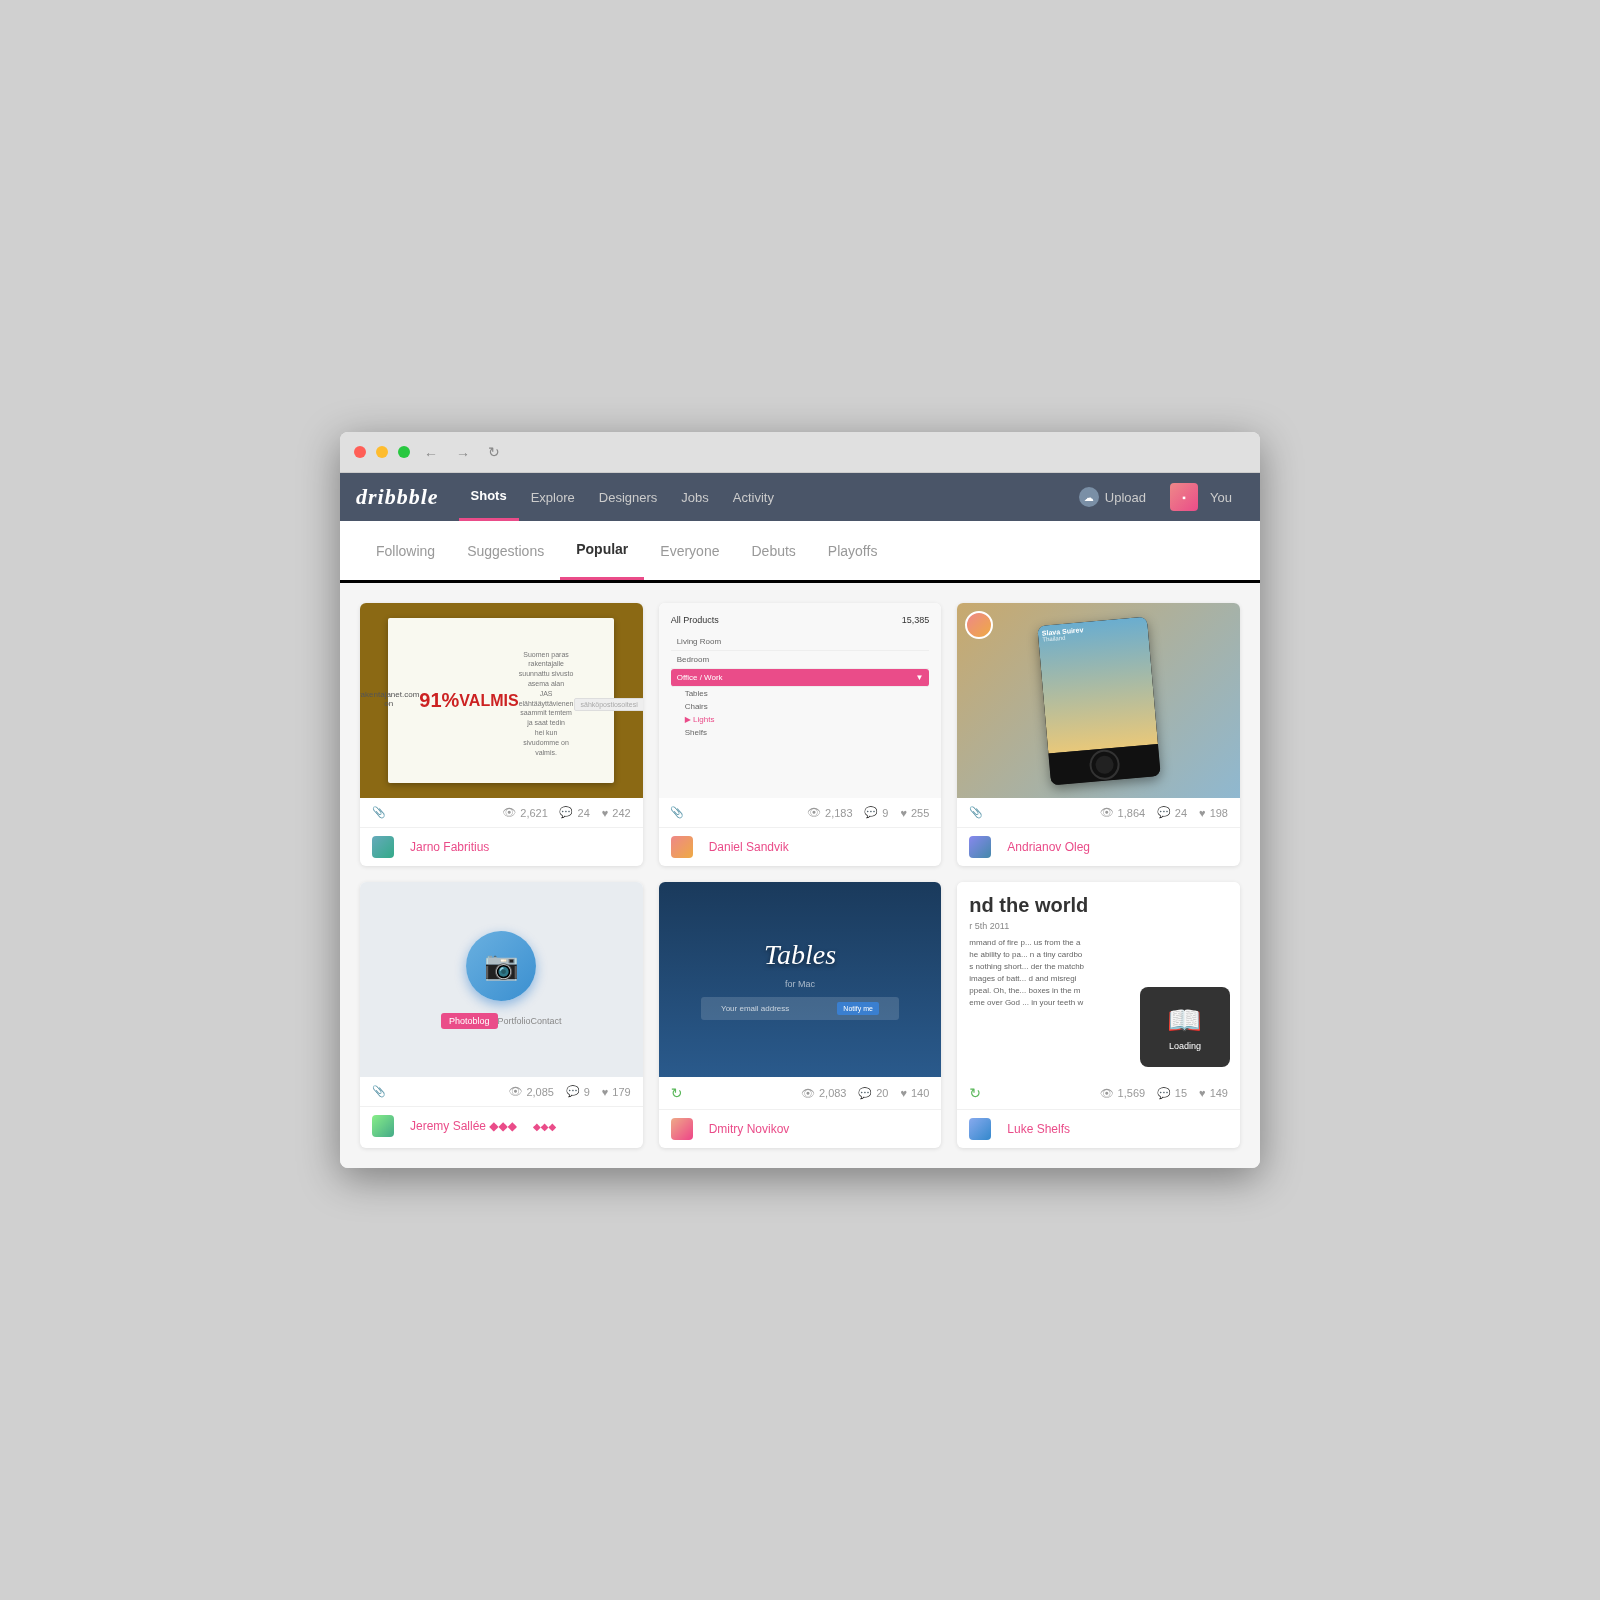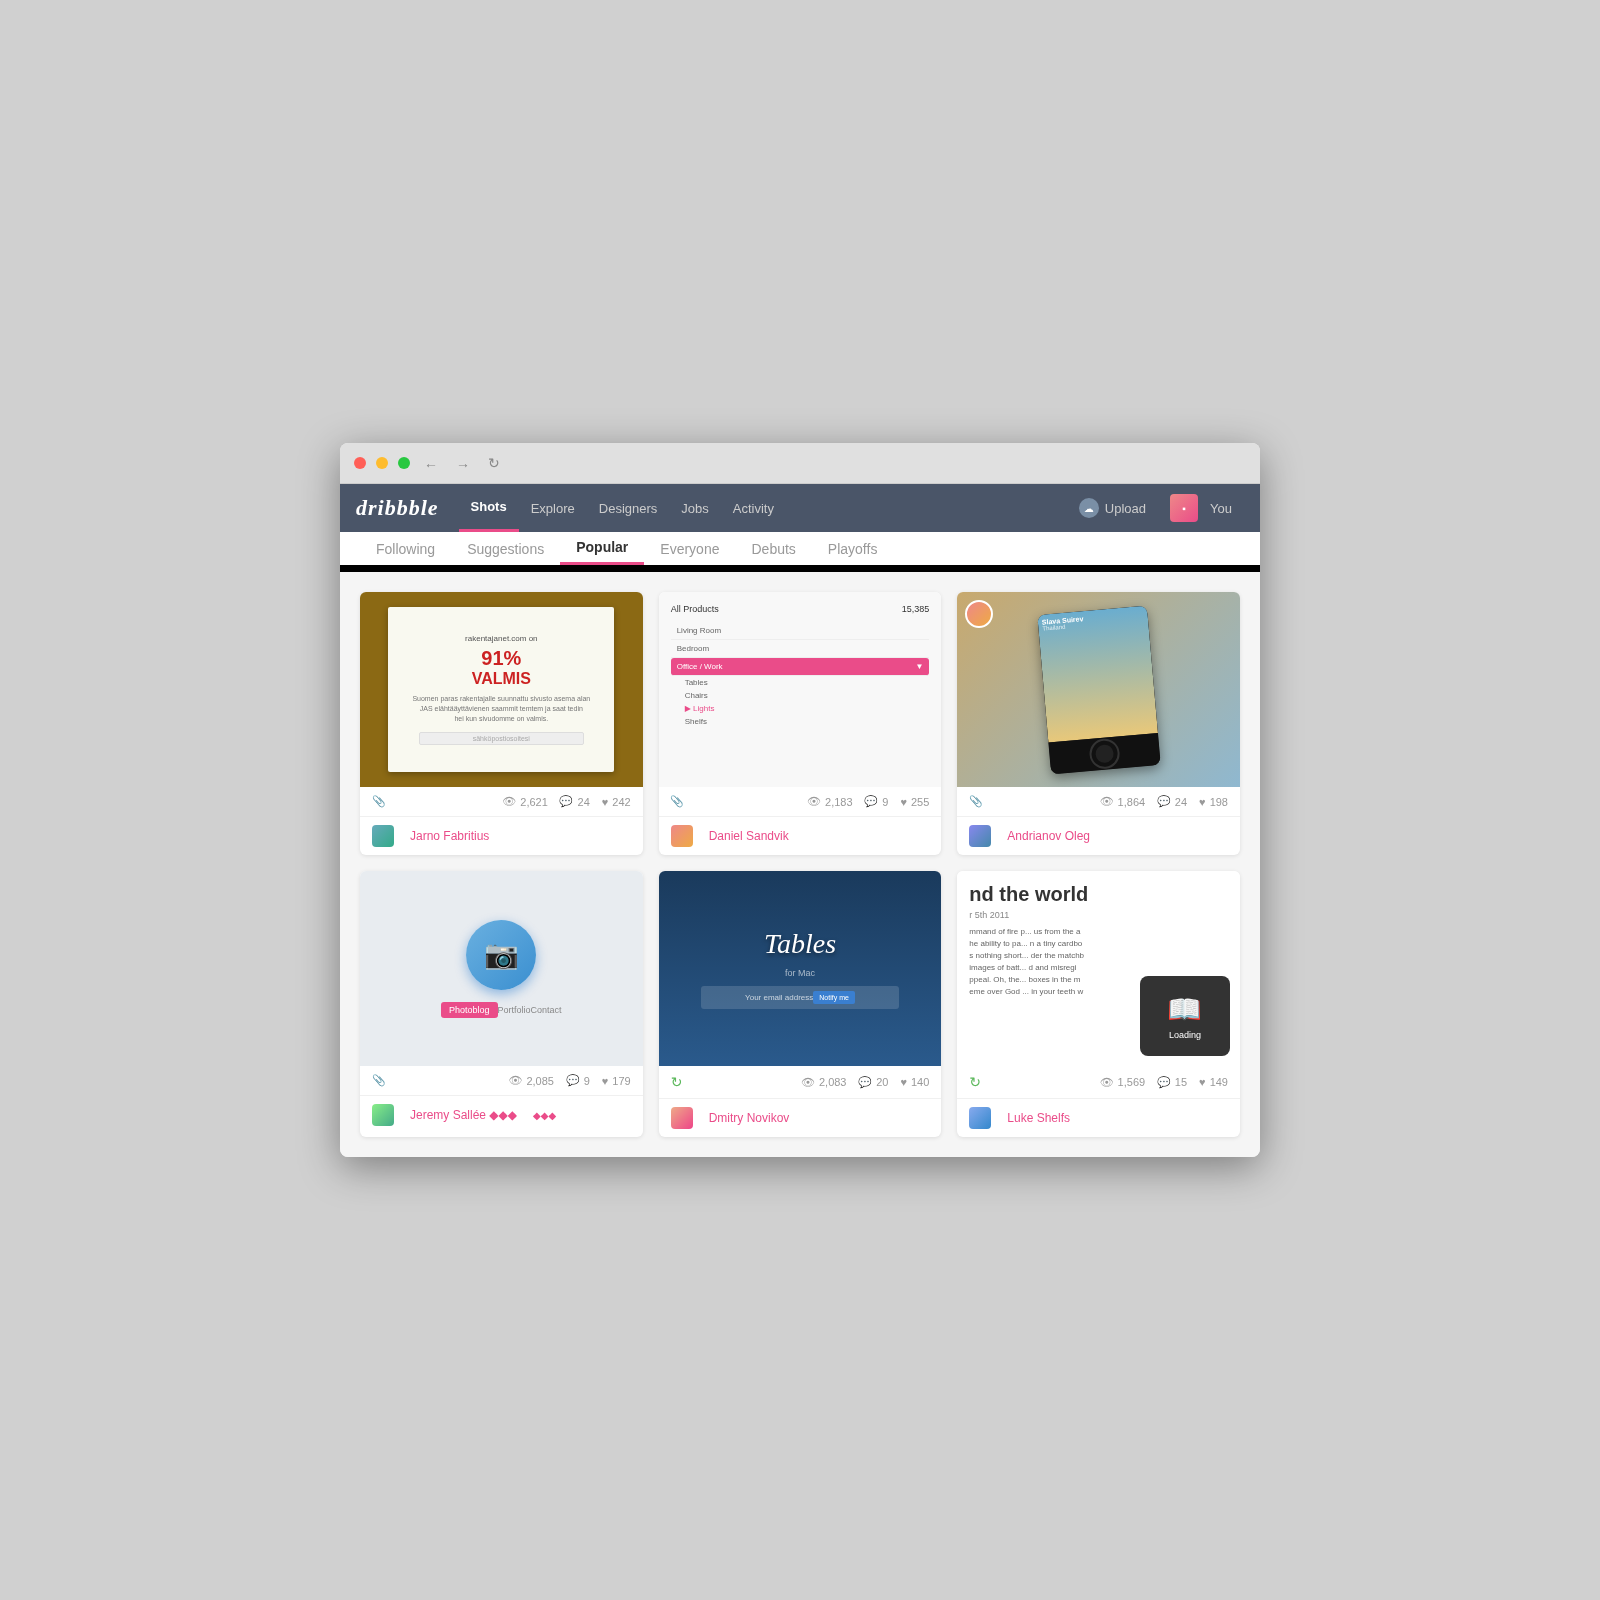--- a/index.html
+++ b/index.html
@@ -97,25 +97,25 @@
       width: 28px; height: 28px;
       border-radius: 4px;
       background: linear-gradient(135deg, #e88, #ea4c89);
       margin-right: 6px;
       display: flex; align-items: center; justify-content: center;
       font-size: 10px; color: white;
     }
     
     .sub-nav {
       background: white;
-      border-bottom: 7px solid #000000;
+      border-bottom: 3px solid #000000;
       display: flex;
       align-items: center;
       padding: 0 20px;
-      height: 40px;
+      height: 62px;
     }
     .sub-nav-item {
       color: #999;
       font-size: 14px;
       padding: 0 16px;
       height: 100%;
       display: flex;
       align-items: center;
       cursor: pointer;
     }
@@ -150,21 +150,21 @@
     .shot1-bg {
       background: #8B6914;
       width: 100%; height: 100%;
       display: flex; align-items: center; justify-content: center;
     }
     .shot1-paper {
       background: #f9f9f0;
       width: 80%; height: 85%;
       border-radius: 2px;
       padding: 10px;
-      display: flex; flex-direction: column; align-items: center; justify-content: center;
+      display: flex; flex-direction: row; align-items: center; justify-content: center;
       box-shadow: 0 2px 6px rgba(0,0,0,0.3);
       font-size: 9px; color: #333; text-align: center;
     }
     .shot1-percent { color: #cc2222; font-size: 20px; font-weight: bold; }
     .shot1-valmis { color: #cc2222; font-size: 16px; font-weight: bold; }
     
     .shot2-bg {
       background: #f8f8f8;
       width: 100%; height: 100%;
       display: flex; align-items: flex-start; padding: 12px;
@@ -223,23 +223,23 @@
       background: linear-gradient(to bottom, #1a3a5c, #2a5a8c);
       width: 100%; height: 100%;
       display: flex; flex-direction: column; align-items: center; justify-content: center;
       gap: 8px;
       position: relative;
     }
     .shot5-title { font-size: 28px; font-style: italic; color: white; font-family: Georgia, serif; text-shadow: 0 2px 4px rgba(0,0,0,0.5); }
     .shot5-sub { font-size: 9px; color: rgba(255,255,255,0.6); }
     .shot5-input {
       background: rgba(255,255,255,0.15);
-      border-radius: 3px; padding: 5px 3px;
+      border-radius: 3px; padding: 5px 20px;
       font-size: 8px; color: rgba(255,255,255,0.7);
-      width: 70%; display: flex; align-items: center; justify-content: center;
+      width: 70%; display: flex; align-items: center; justify-content: space-between;
     }
     .shot5-submit { background: #3a7fd0; color: white; font-size: 7px; padding: 3px 6px; border-radius: 2px; }
     
     .shot6-bg {
       background: white;
       width: 100%; height: 100%;
       padding: 12px;
       position: relative;
       overflow: hidden;
     }

